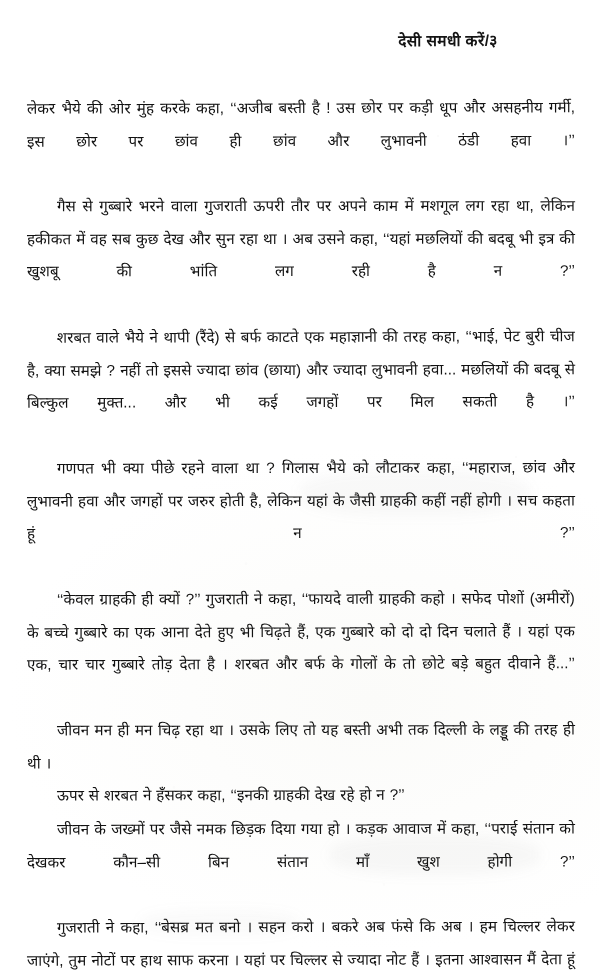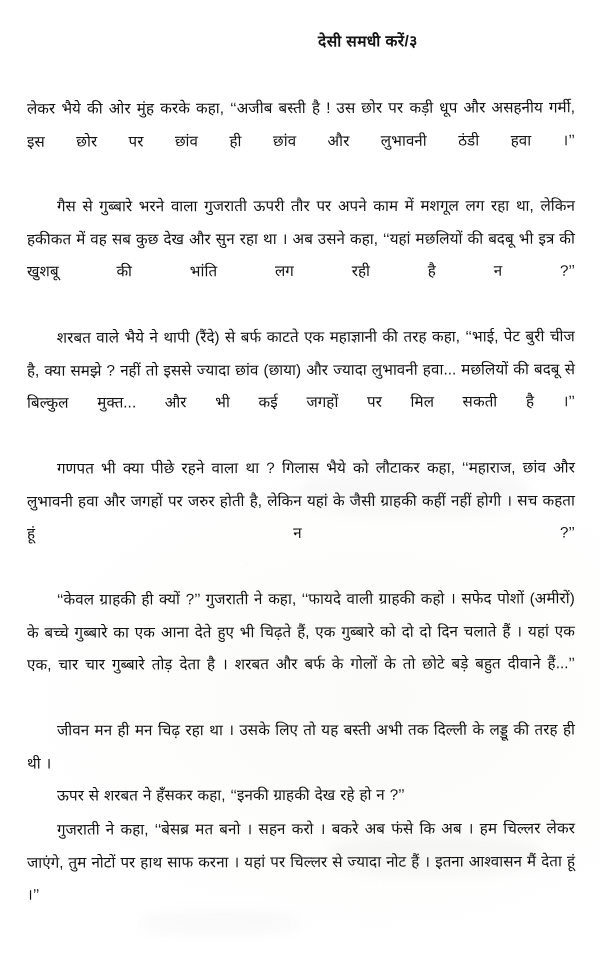--- a/index.html
+++ b/index.html
@@ -53,21 +53,21 @@
   .smudge-a { left: 300px; top: 470px; width: 230px; height: 46px; background: rgba(120,120,115,.045); }
   .smudge-b { left: 330px; top: 835px; width: 210px; height: 40px; background: rgba(120,120,115,.05); }
   .smudge-c { left: 140px; top: 910px; width: 160px; height: 26px; background: rgba(120,120,115,.035); }
 
   
   .running-header {
     position: absolute;
     top: 32px;
     right: 22px;
     width: 260px;
-    text-align: left;
+    text-align: center;
     font-family: "Liberation Sans", "DejaVu Sans", sans-serif;
     font-size: 15.5px;
     font-weight: 700;
     letter-spacing: .4px;
     color: #141414;
     line-height: 1.2;
     transform: rotate(-0.25deg);
     white-space: nowrap;
   }
 
@@ -133,17 +133,18 @@
     <p class="para indent skew-3">शरबत वाले भैये ने थापी (रैंदे) से बर्फ काटते एक महाज्ञानी की तरह कहा, ‘‘भाई, पेट बुरी चीज है, क्या समझे ? नहीं तो इससे ज्यादा छांव (छाया) और ज्यादा लुभावनी हवा... मछलियों की बदबू से बिल्कुल मुक्त... और भी कई जगहों पर मिल सकती है ।’’</p>
 
     <p class="para indent skew-4">गणपत भी क्या पीछे रहने वाला था ? गिलास भैये को लौटाकर कहा, ‘‘महाराज, छांव और लुभावनी हवा और जगहों पर जरुर होती है, लेकिन यहां के जैसी ग्राहकी कहीं नहीं होगी । सच कहता हूं न ?’’</p>
 
     <p class="para indent skew-5">‘‘केवल ग्राहकी ही क्यों ?’’ गुजराती ने कहा, ‘‘फायदे वाली ग्राहकी कहो । सफेद पोशों (अमीरों) के बच्चे गुब्बारे का एक आना देते हुए भी चिढ़ते हैं, एक गुब्बारे को दो दो दिन चलाते हैं । यहां एक एक, चार चार गुब्बारे तोड़ देता है । शरबत और बर्फ के गोलों के तो छोटे बड़े बहुत दीवाने हैं...’’</p>
 
     <p class="para indent skew-6 no-stretch">जीवन मन ही मन चिढ़ रहा था । उसके लिए तो यह बस्ती अभी तक दिल्ली के लड्डू की तरह ही थी ।</p>
 
     <p class="para indent skew-7 no-stretch">ऊपर से शरबत ने हँसकर कहा, ‘‘इनकी ग्राहकी देख रहे हो न ?’’</p>
 
+    <p class="para indent skew-8">जीवन के जख्मों पर जैसे नमक छिड़क दिया गया हो । कड़क आवाज में कहा, ‘‘पराई संतान को देखकर कौन–सी बिन संतान माँ खुश होगी ?’’</p>
 
     <p class="para indent skew-9 no-stretch">गुजराती ने कहा, ‘‘बेसब्र मत बनो । सहन करो । बकरे अब फंसे कि अब । हम चिल्लर लेकर जाएंगे, तुम नोटों पर हाथ साफ करना । यहां पर चिल्लर से ज्यादा नोट हैं । इतना आश्वासन मैं देता हूं ।’’</p>
 
   </div>
 </div>
 
 </body></html>

